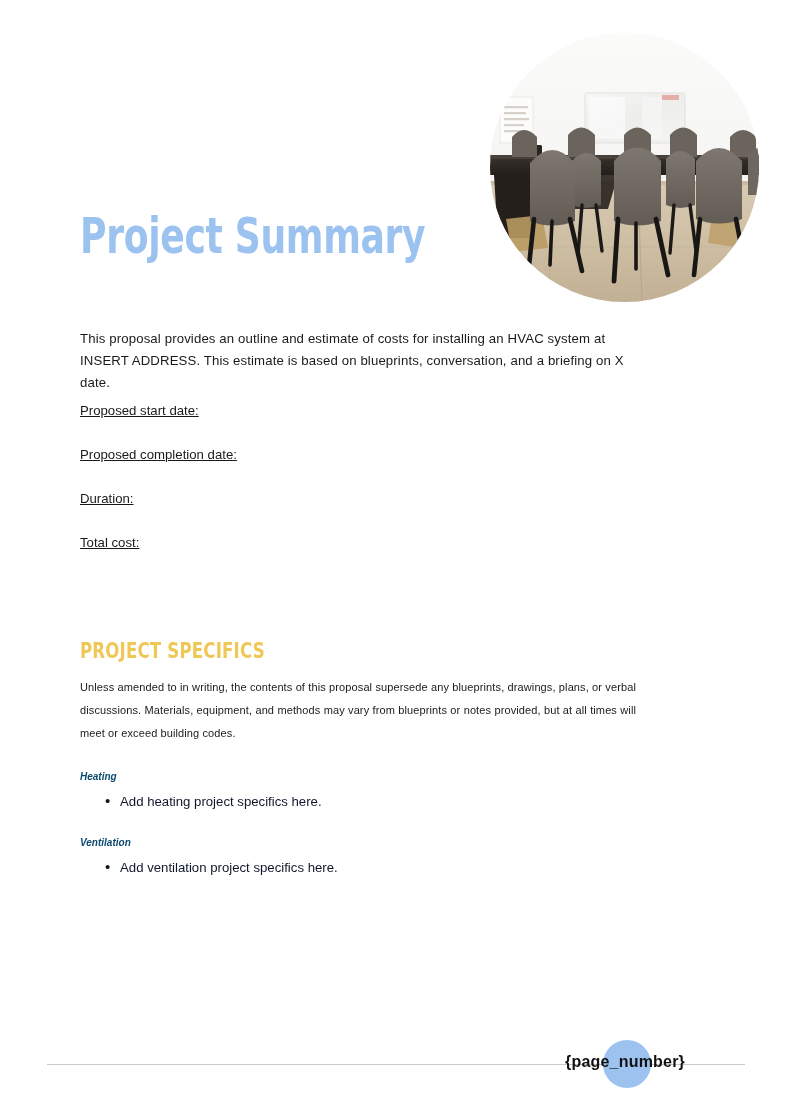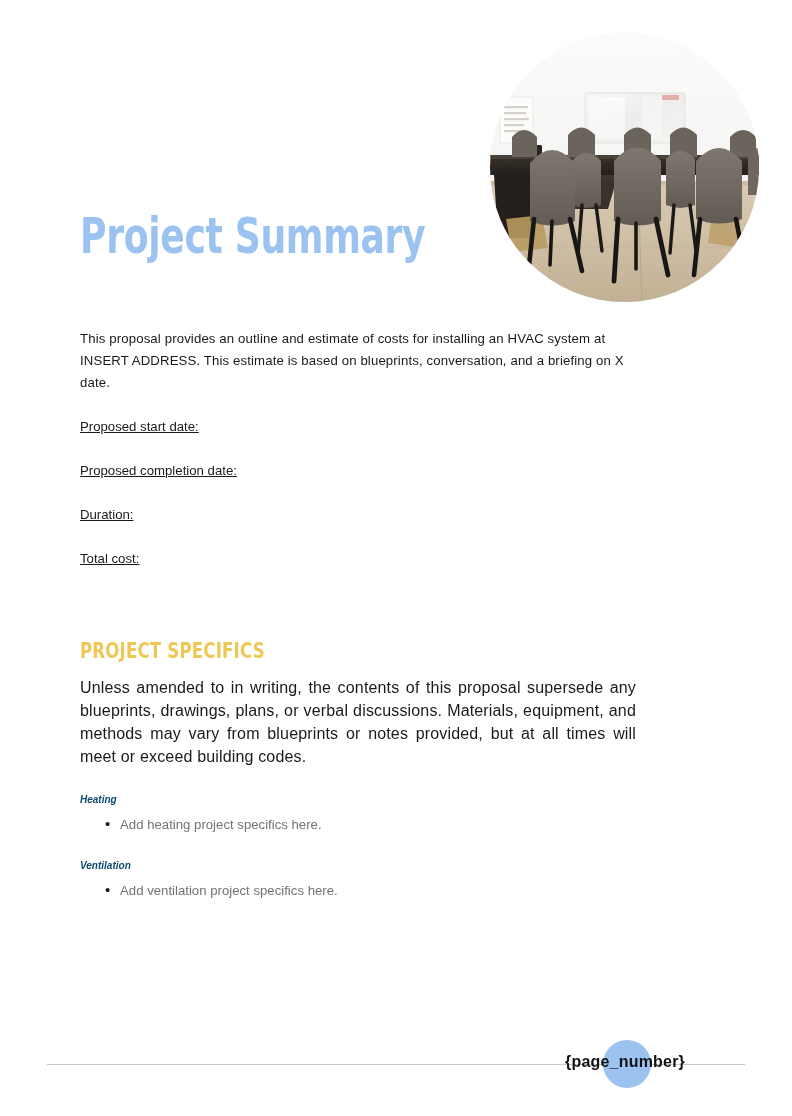--- a/index.html
+++ b/index.html
@@ -58,21 +58,21 @@
     top: 328px;
     width: 556px;
   }
   .para {
     margin: 0;
     font-size: 13.2px;
     line-height: 22px;
     color: #1a1a1a;
     letter-spacing: 0.01em;
   }
-  .para.intro { margin-bottom: 22px; }
+  .para.intro { margin-bottom: 6px; }
   .field-line {
     margin: 0 0 22px 0;
     font-size: 13.2px;
     line-height: 22px;
     color: #1a1a1a;
     text-decoration: underline;
   }
   .field-line.last { margin-bottom: 0; }
 
   
@@ -94,21 +94,21 @@
 
   .specifics {
     position: absolute;
     left: 80px;
     top: 676px;
     width: 556px;
   }
   .para.justified {
     text-align: justify;
     text-justify: inter-word;
-    font-size: 16px;
+    font-size: 11px;
     line-height: 23px;
   }
 
   .subsection { margin-top: 24px; }
   .subsection:first-of-type { margin-top: 26px; }
   .sub-heading {
     margin: 0 0 8px 0;
     font-size: 10px;
     font-style: italic;
     font-weight: 700;
@@ -118,21 +118,21 @@
   .bullets {
     margin: 0;
     padding: 0;
     list-style: none;
   }
   .bullets li {
     position: relative;
     padding-left: 40px;
     font-size: 13.2px;
     line-height: 22px;
-    color: #737373;
+    color: #0f172a;
   }
   .bullets li::before {
     content: "\2022";
     position: absolute;
     left: 25px;
     top: -1px;
     font-size: 15px;
     color: #1a1a1a;
   }
 

